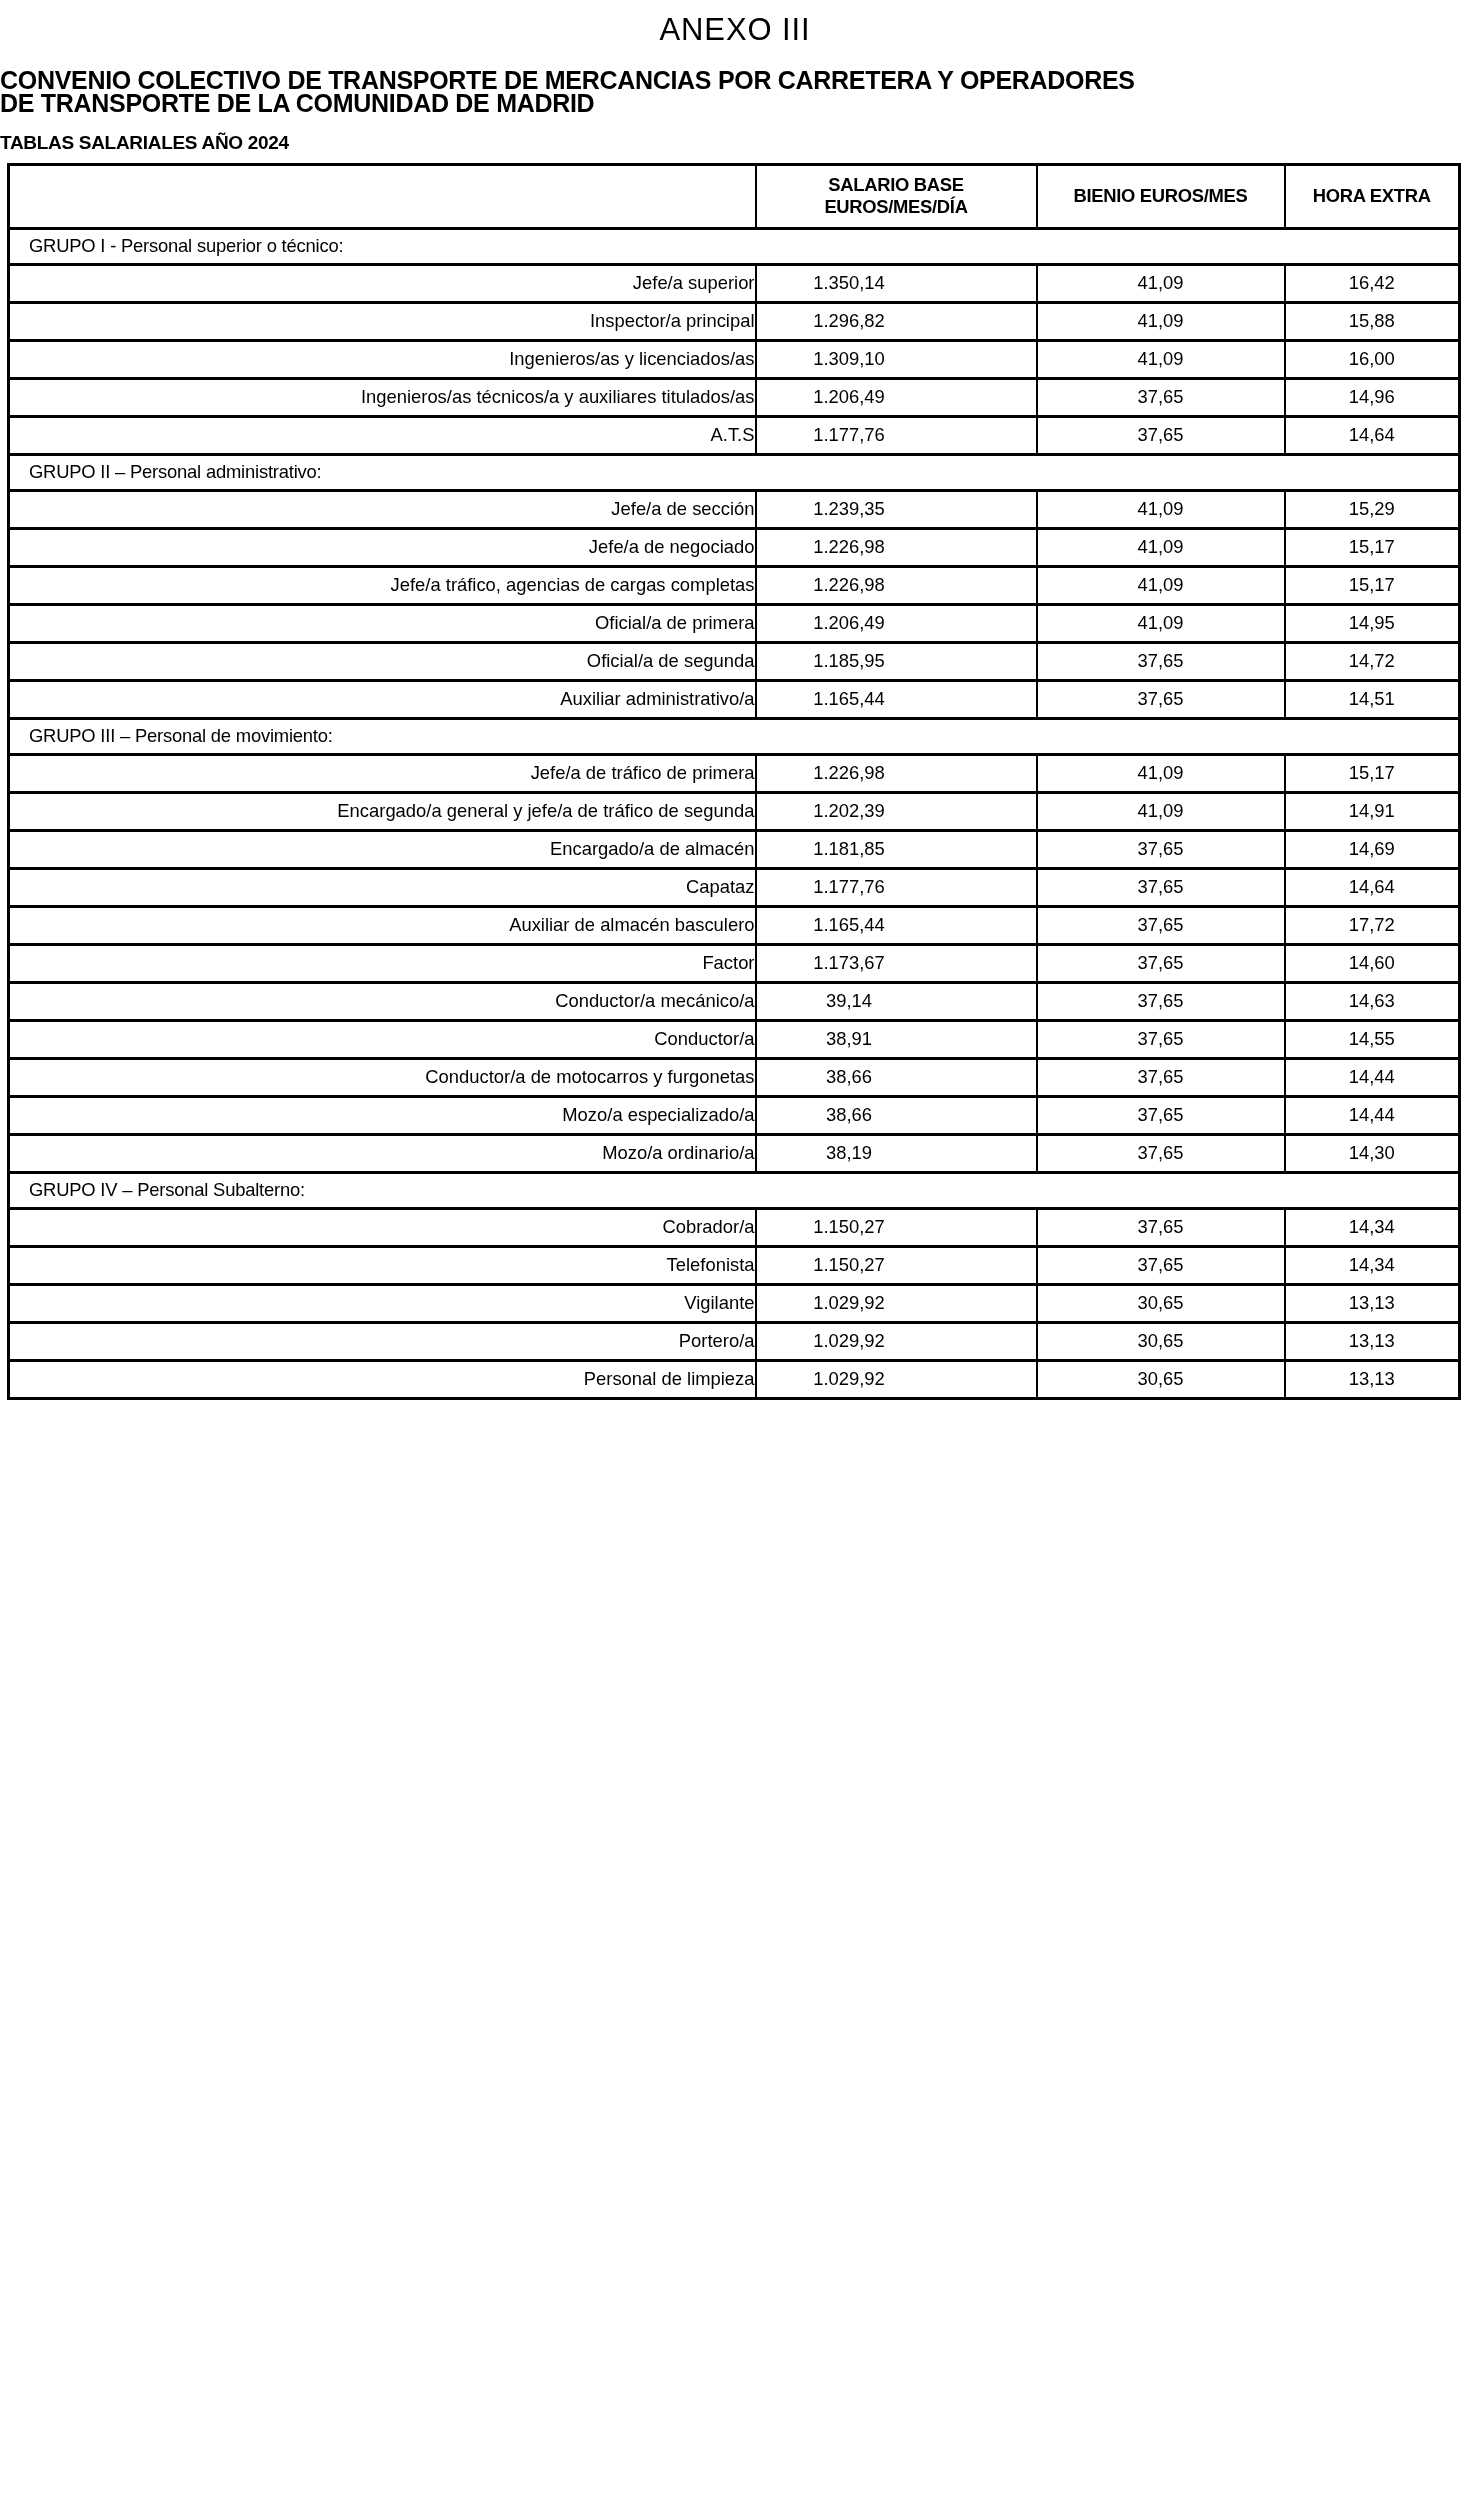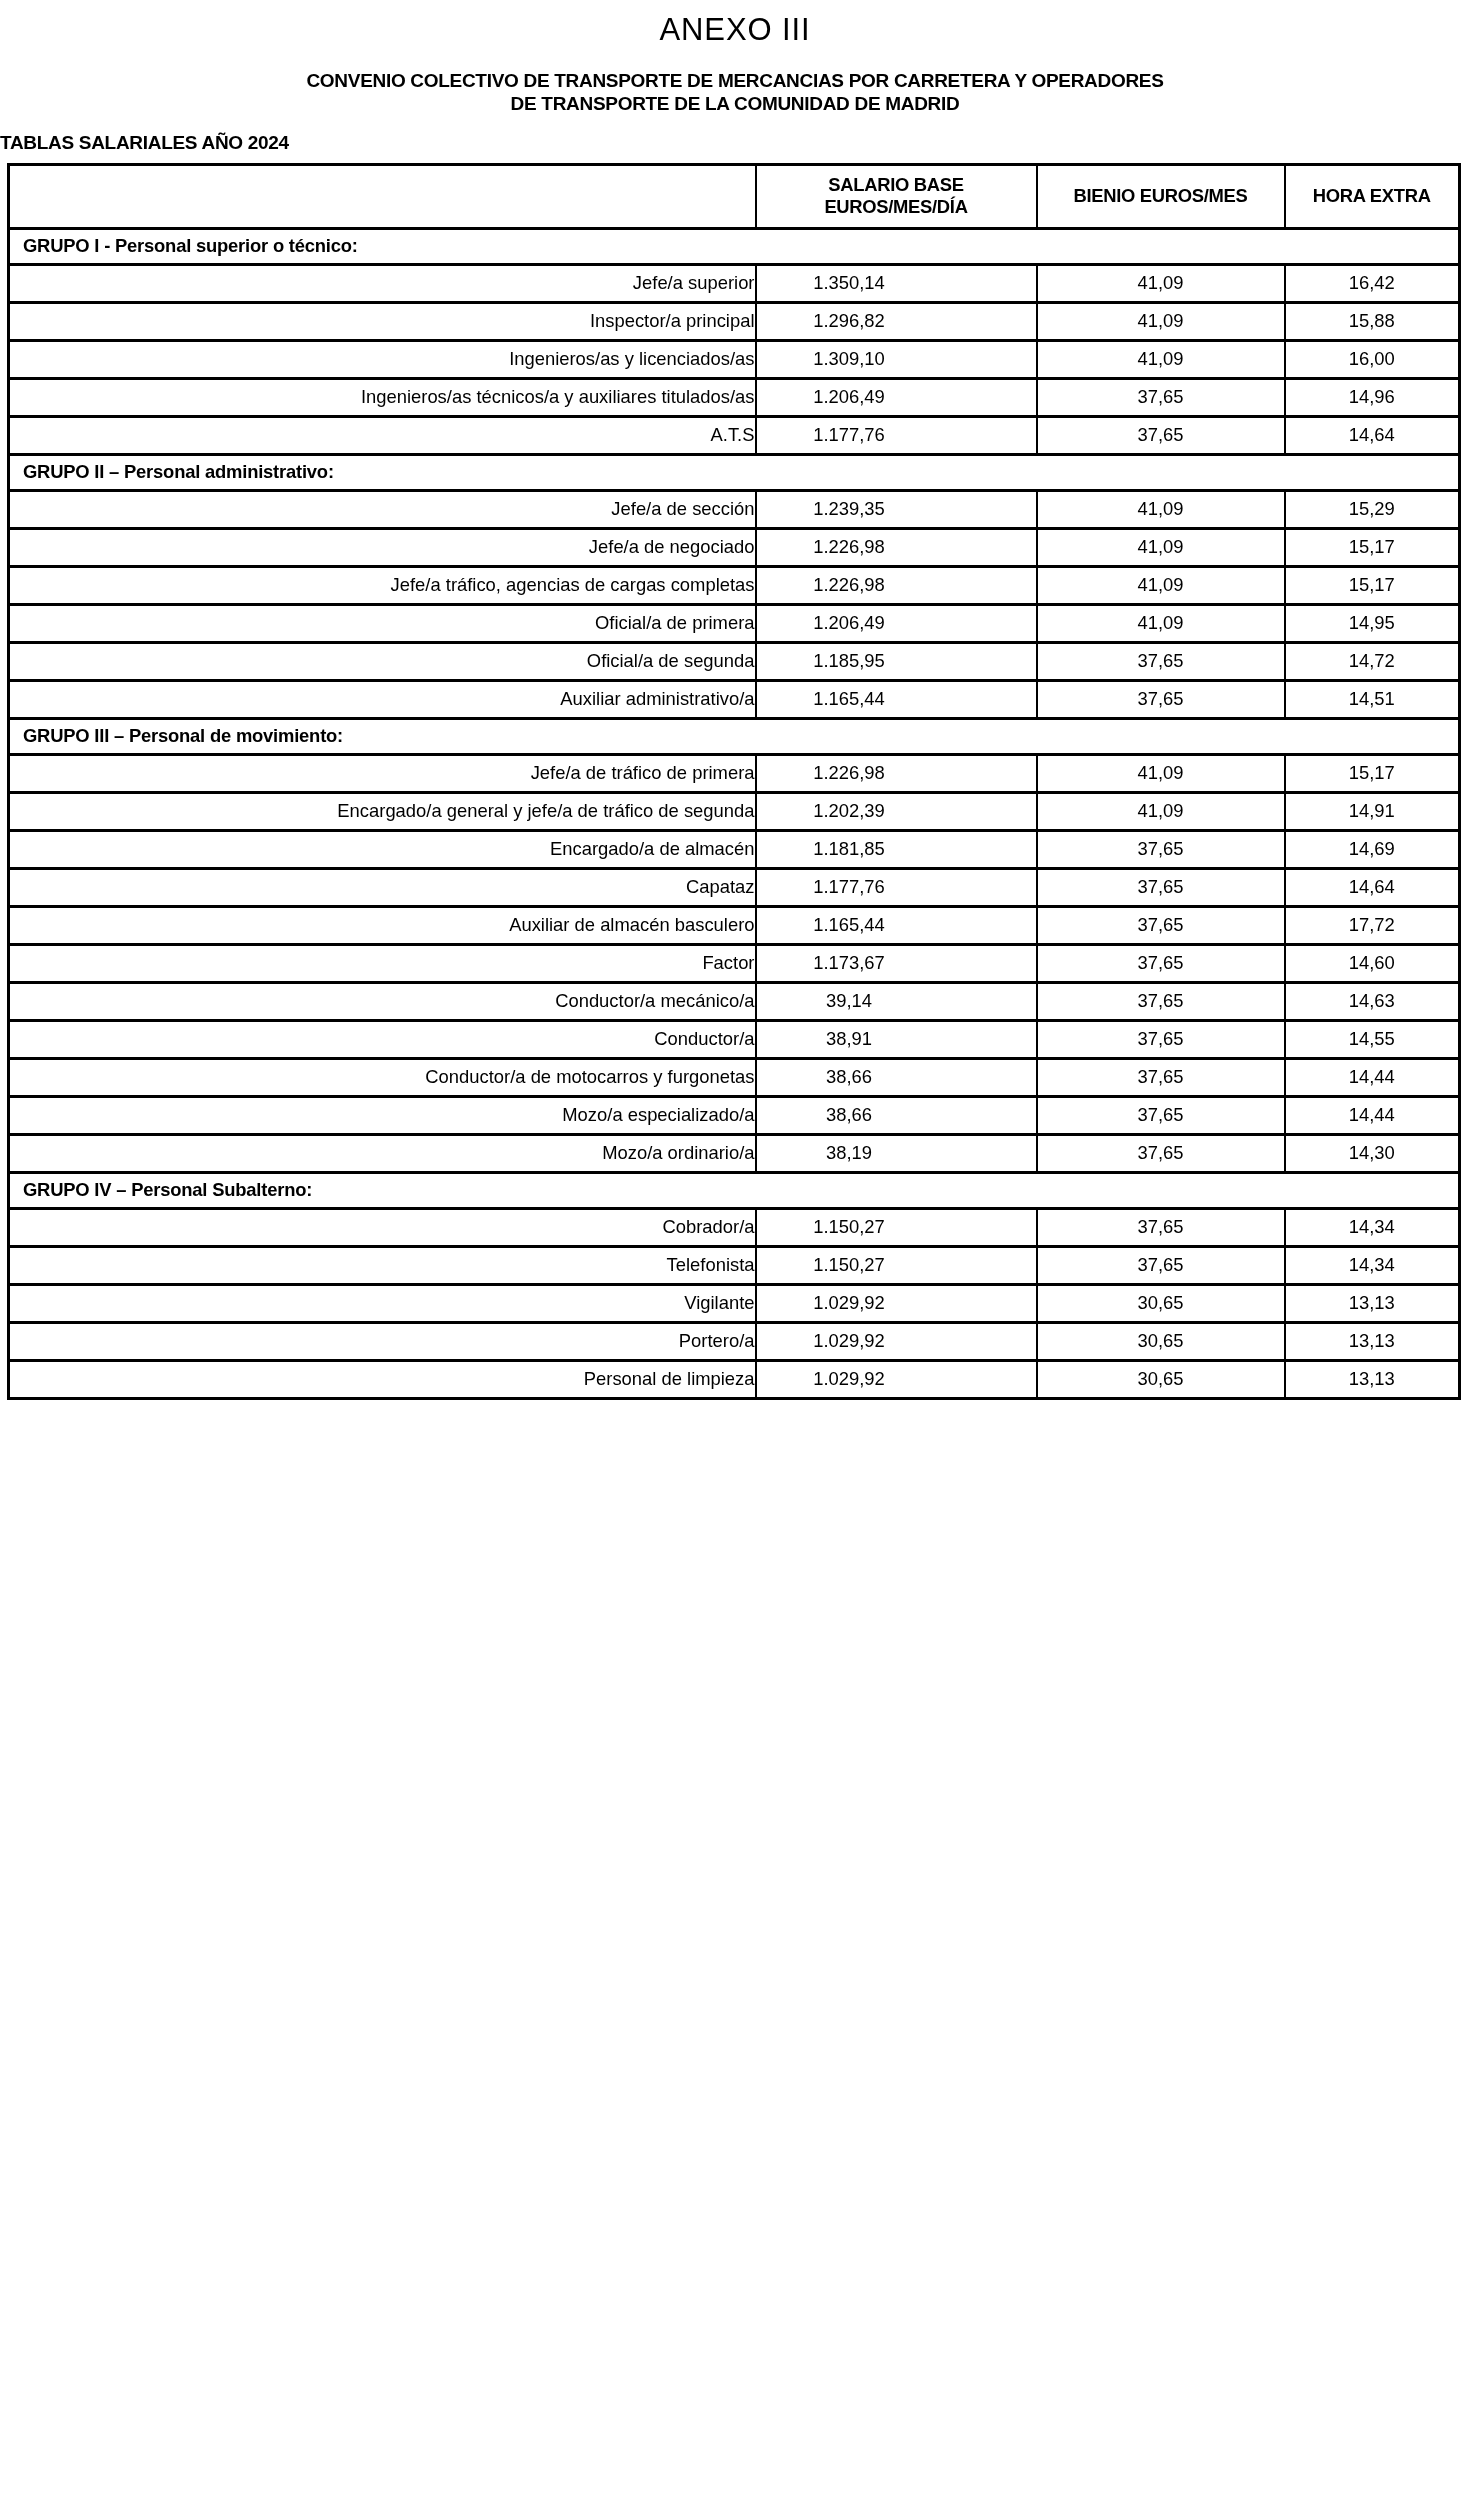--- a/index.html
+++ b/index.html
@@ -25,23 +25,23 @@
     margin: 0;
     padding-top: 14px;
     text-align: center;
     font-size: 31px;
     font-weight: 400;
     line-height: 31.5px;
     letter-spacing: 0.9px;
   }
   .subtitle-block {
     margin-top: 23px;
-    text-align: center;
+    text-align: left;
     font-weight: 700;
-    font-size: 19px;
+    font-size: 25px;
     line-height: 23.6px;
     letter-spacing: -0.3px;
   }
   .tablas-title {
     margin-top: 15px;
     font-weight: 700;
     font-size: 19px;
     line-height: 23.6px;
     letter-spacing: -0.3px;
   }
@@ -68,23 +68,23 @@
   }
   .salary-table thead th {
     height: 64px;
     font-weight: 700;
     text-align: center;
     line-height: 22px;
     letter-spacing: -0.3px;
   }
   .salary-table tr.group-row td {
     height: 36px;
-    font-weight: 700;
+    font-weight: 400;
     text-align: left;
-    padding-left: 13px;
+    padding-left: 19px;
     letter-spacing: -0.2px;
   }
   .salary-table tr.data-row td {
     height: 38px;
     font-weight: 400;
   }
   .salary-table tr.data-row td.col-label {
     text-align: right;
     padding-left: 37px;
   }

